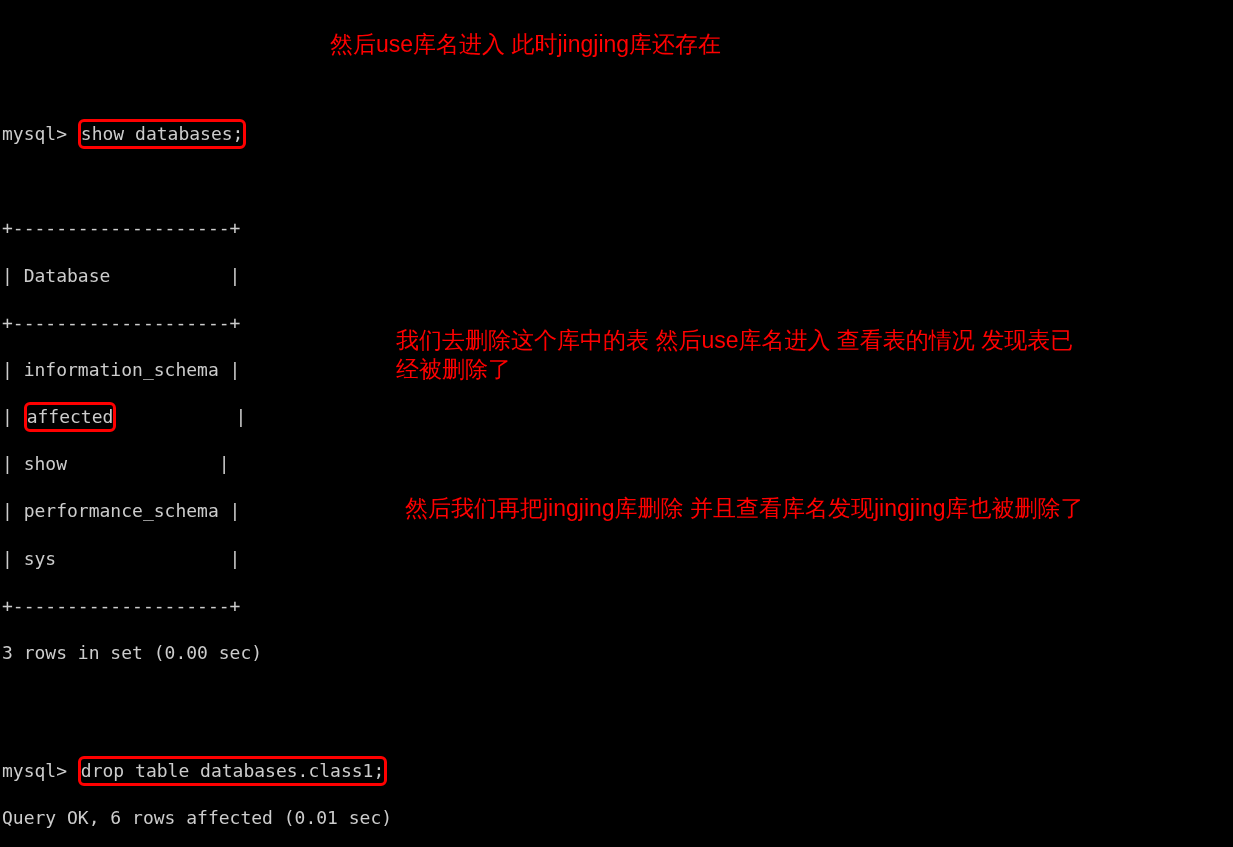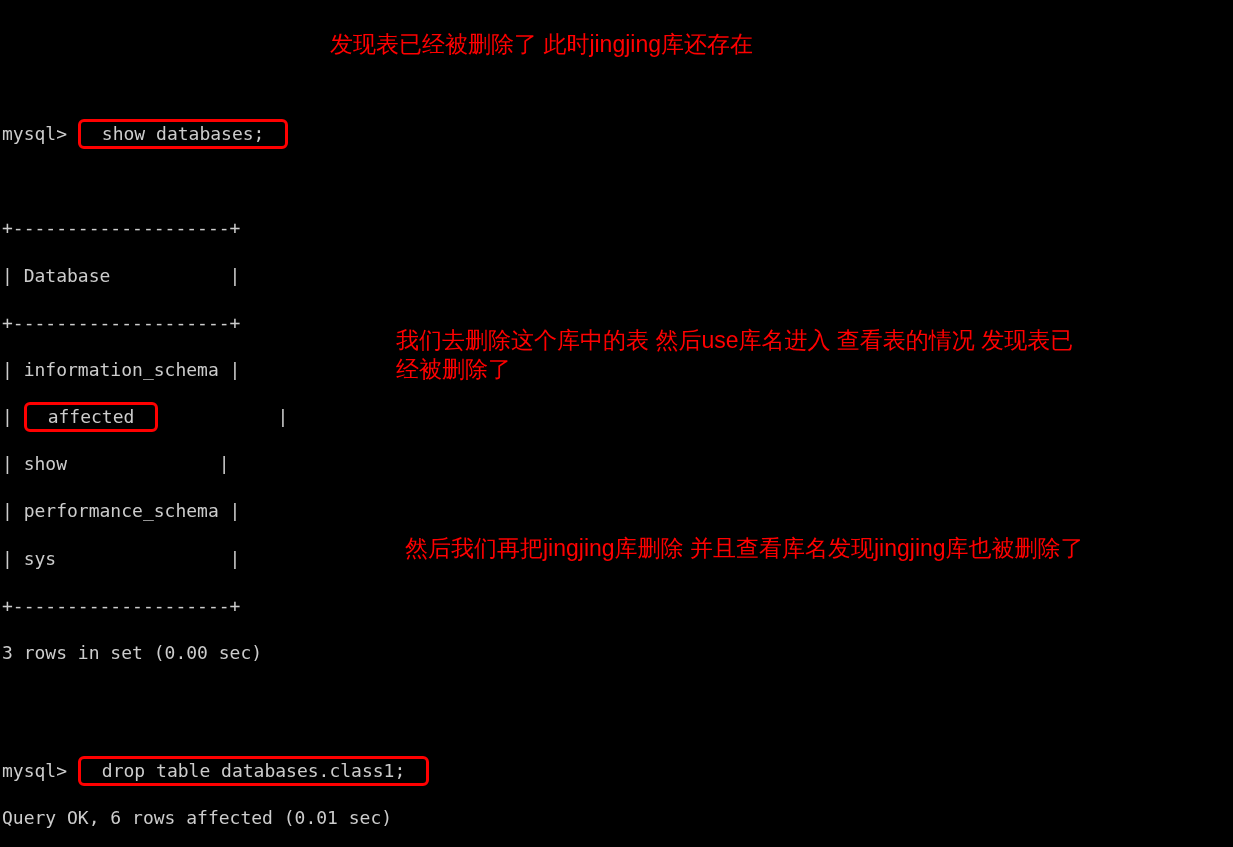--- a/index.html
+++ b/index.html
@@ -21,34 +21,34 @@
       position: relative;
     }
     .term-line {
       display: block;
       white-space: pre;
     }
     .box {
       display: inline-block;
       border: 3px solid #f00;
       border-radius: 6px;
-      padding: 0 21px;
+      padding: 0 0;
       margin: -3px 0;
     }
     .annot {
       position: absolute;
       color: #f00;
       font-family: 'Microsoft YaHei', 'SimHei', 'PingFang SC', sans-serif;
       font-size: 23px;
       line-height: 29px;
       white-space: normal;
     }
     .a1 { left: 330px; top: 30px;  width: 620px; }
     .a2 { left: 396px; top: 326px; width: 680px; }
-    .a3 { left: 405px; top: 494px; width: 826px; margin-top: 40px; }
+    .a3 { left: 405px; top: 494px; width: 826px; }
   </style>
 </head>
 <body>
 
 
 
 
 <span class="term-line"><span>mysql&gt; </span><span class="box">show databases;</span></span>
 
 
@@ -95,18 +95,18 @@
 
 
 
 
 
 
 
 
 
 
-<div class="annot a1">发现表已经被删除了 此时jingjing库还存在</div>
+<div class="annot a1">然后use库名进入 此时jingjing库还存在</div>
 <div class="annot a2">我们去删除这个库中的表  然后use库名进入 查看表的情况 发现表已经被删除了</div>
 <div class="annot a3">然后我们再把jingjing库删除 并且查看库名发现jingjing库也被删除了</div>
 
 
 
 
 </body></html>

